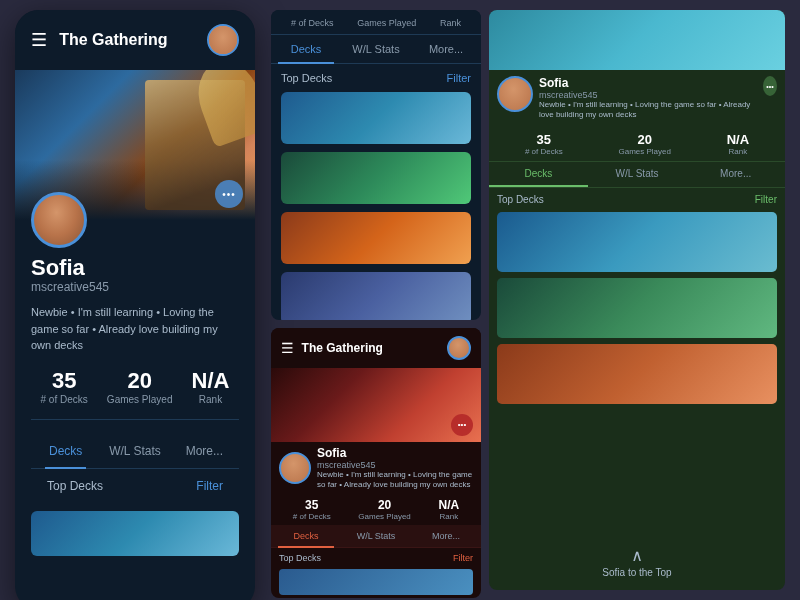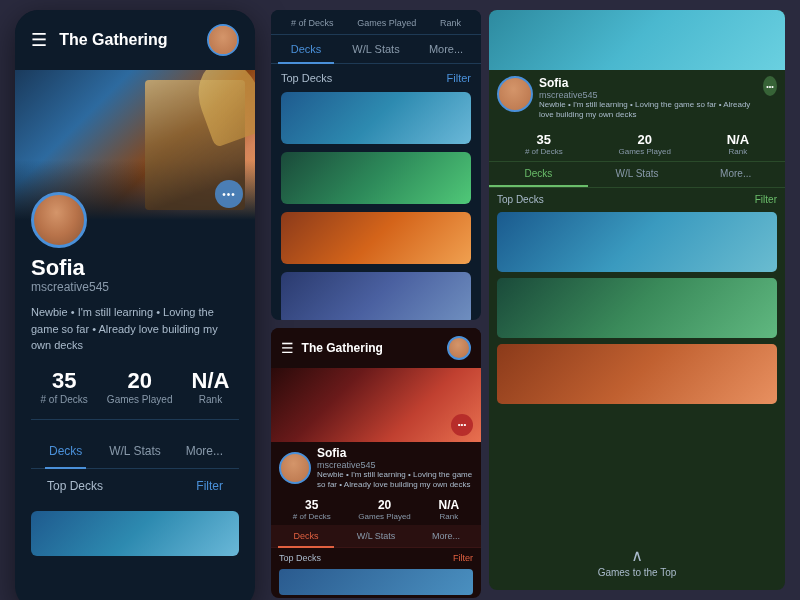--- a/index.html
+++ b/index.html
@@ -721,19 +721,19 @@
         <span style="color:#aabbcc;font-size:10px;">Top Decks</span>
         <span style="color:#6abd6a;font-size:10px;">Filter</span>
       </div>
 
       <div style="margin:3px 8px;height:60px;border-radius:5px;background:linear-gradient(135deg,#1a5a8e,#3a9abf,#6abcd0);"></div>
       <div style="margin:3px 8px;height:60px;border-radius:5px;background:linear-gradient(135deg,#1a4a3a,#3a8a5a,#60b880);"></div>
       <div style="margin:3px 8px;height:60px;border-radius:5px;background:linear-gradient(135deg,#8b3a1a,#c06030,#e89060);"></div>
 
       <div class="back-to-top" style="margin-top:auto;">
         <div class="chevron-up">∧</div>
-        <span>Games to the Top</span>
+        <span>Sofia to the Top</span>
       </div>
 
     </div>
   </div>
 
 </div>
 
 </body></html>

